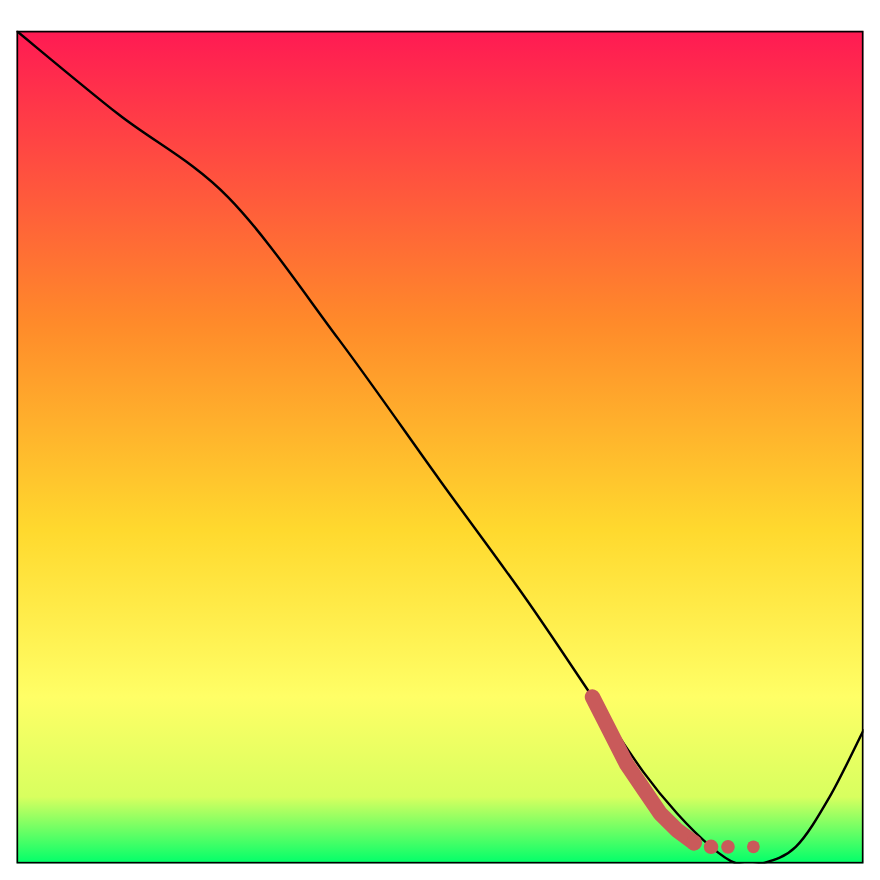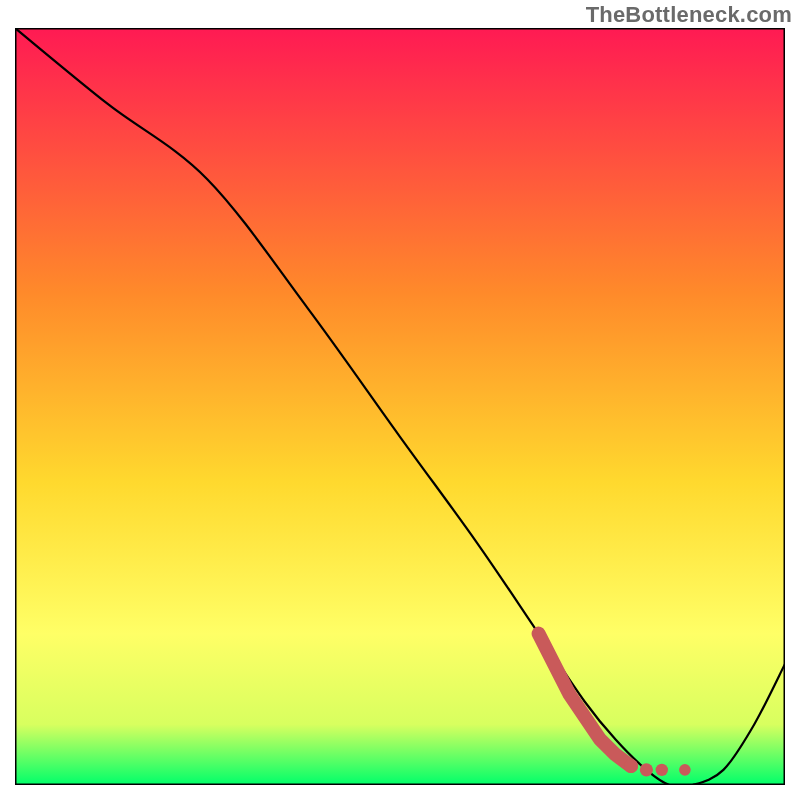--- a/index.html
+++ b/index.html
@@ -32,21 +32,20 @@
     top: 28px;
     width: 770px;
     height: 757px;
   }
   svg { display: block; }
 </style>
 </head>
 <body>
 
 <div class="frame">
-  <div class="watermark">TheBottleneck.com</div>
 
   <div class="plot">
     <svg id="chart-svg" width="770" height="757" viewBox="0 0 770 757">
       <defs>
         <linearGradient id="bg-grad" x1="0" y1="0" x2="0" y2="1">
           <stop id="g0" offset="0%" stop-color="#ff1a53"></stop>
           <stop id="g1" offset="35%" stop-color="#ff8a2a"></stop>
           <stop id="g2" offset="60%" stop-color="#ffd92e"></stop>
           <stop id="g3" offset="80%" stop-color="#ffff66"></stop>
           <stop id="g4" offset="92%" stop-color="#d8ff5f"></stop>

